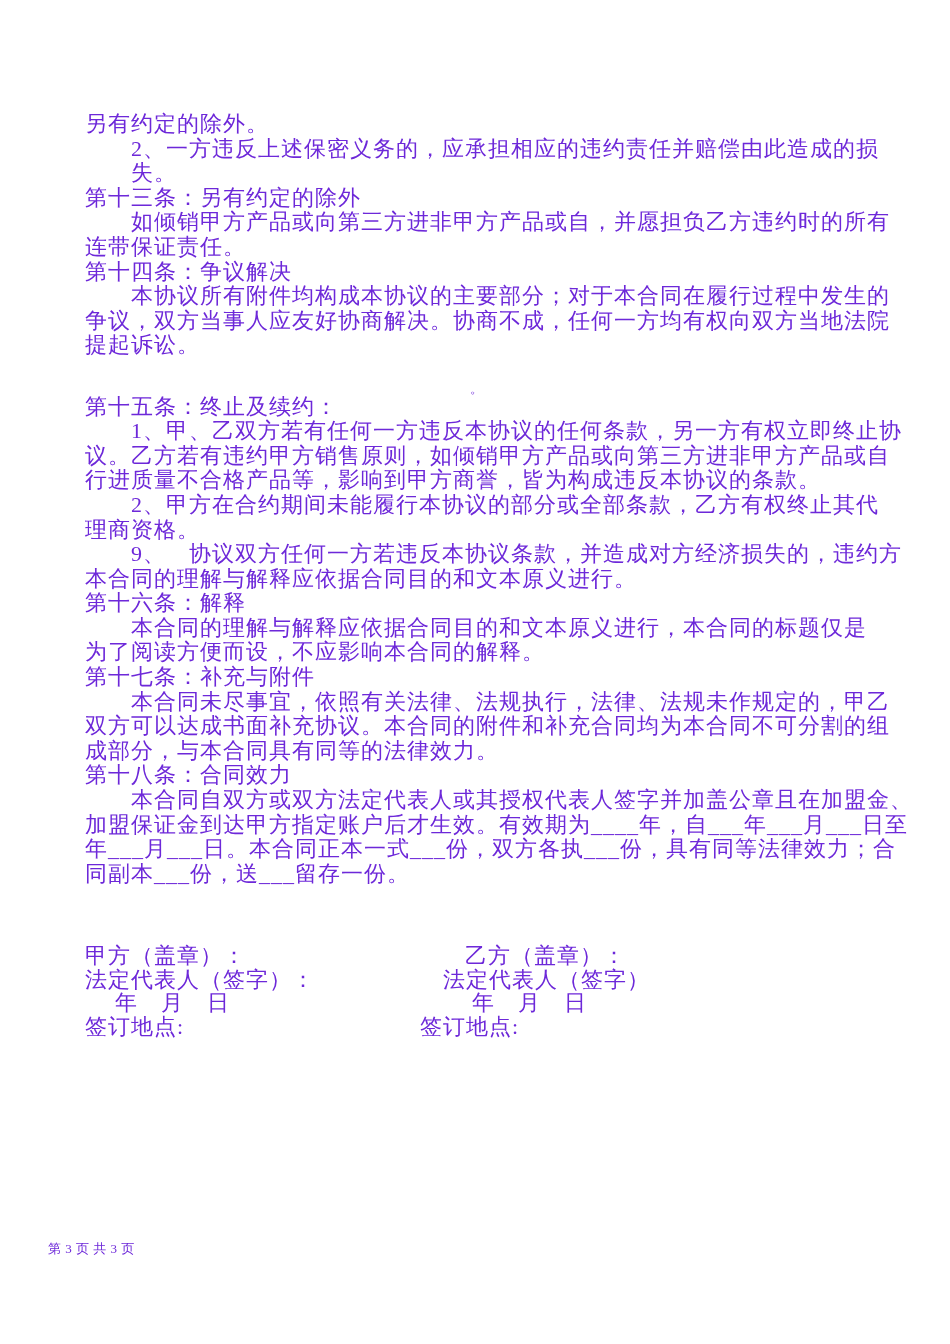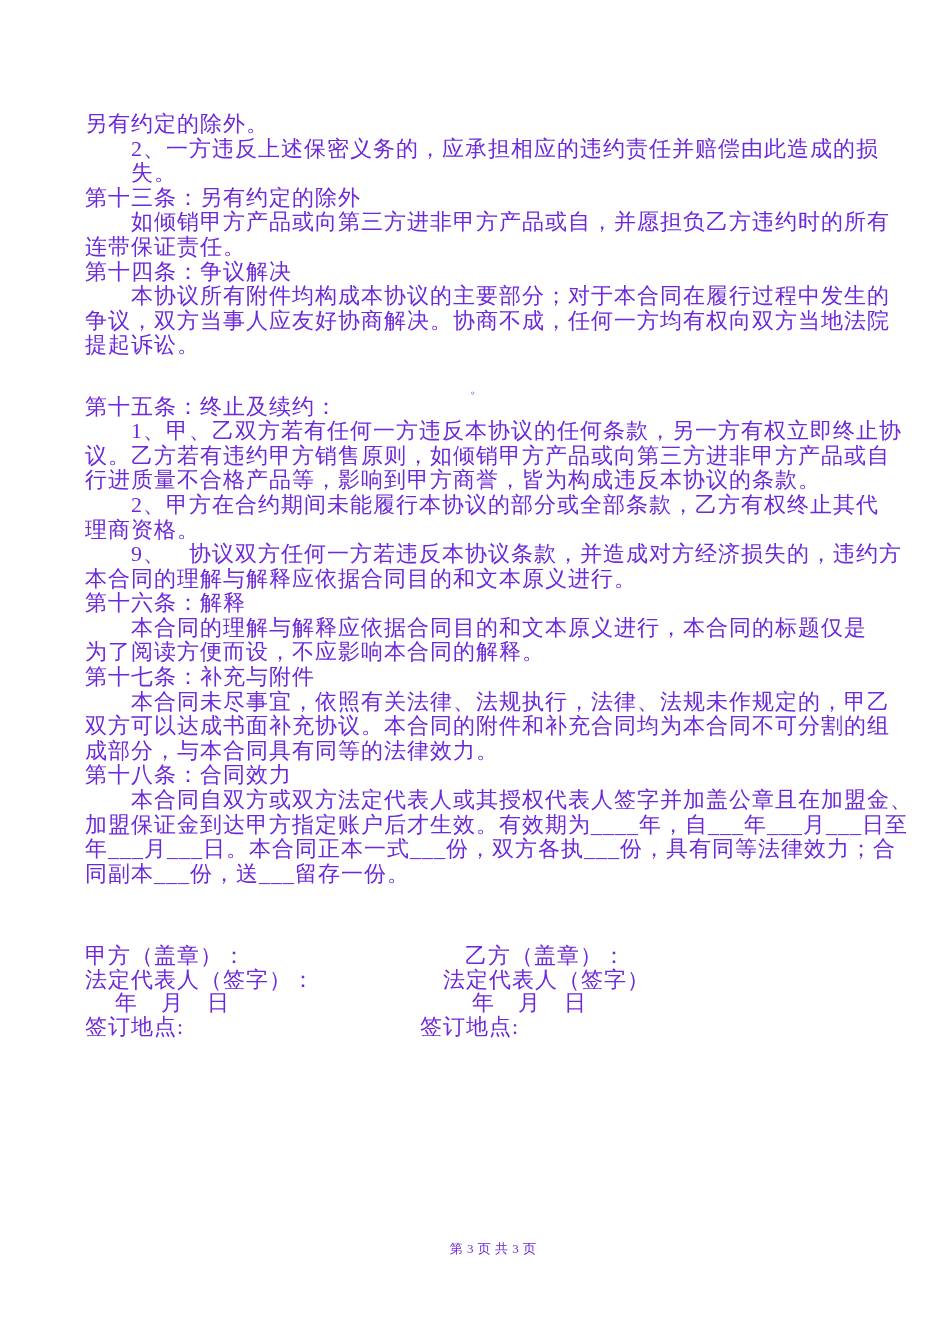--- a/index.html
+++ b/index.html
@@ -55,21 +55,20 @@
   .sig-left, .sig-right {
     position: absolute;
     top: 0;
     white-space: pre;
   }
   .footer {
     position: absolute;
     left: 0;
     right: 12px;
     top: 1240px;
-    text-align: center;
     font-size: 13px;
     letter-spacing: 0.5px;
     margin-left: 48px;
   }
 </style>
 </head>
 <body>
 
 <div class="page">
   <div class="content">

